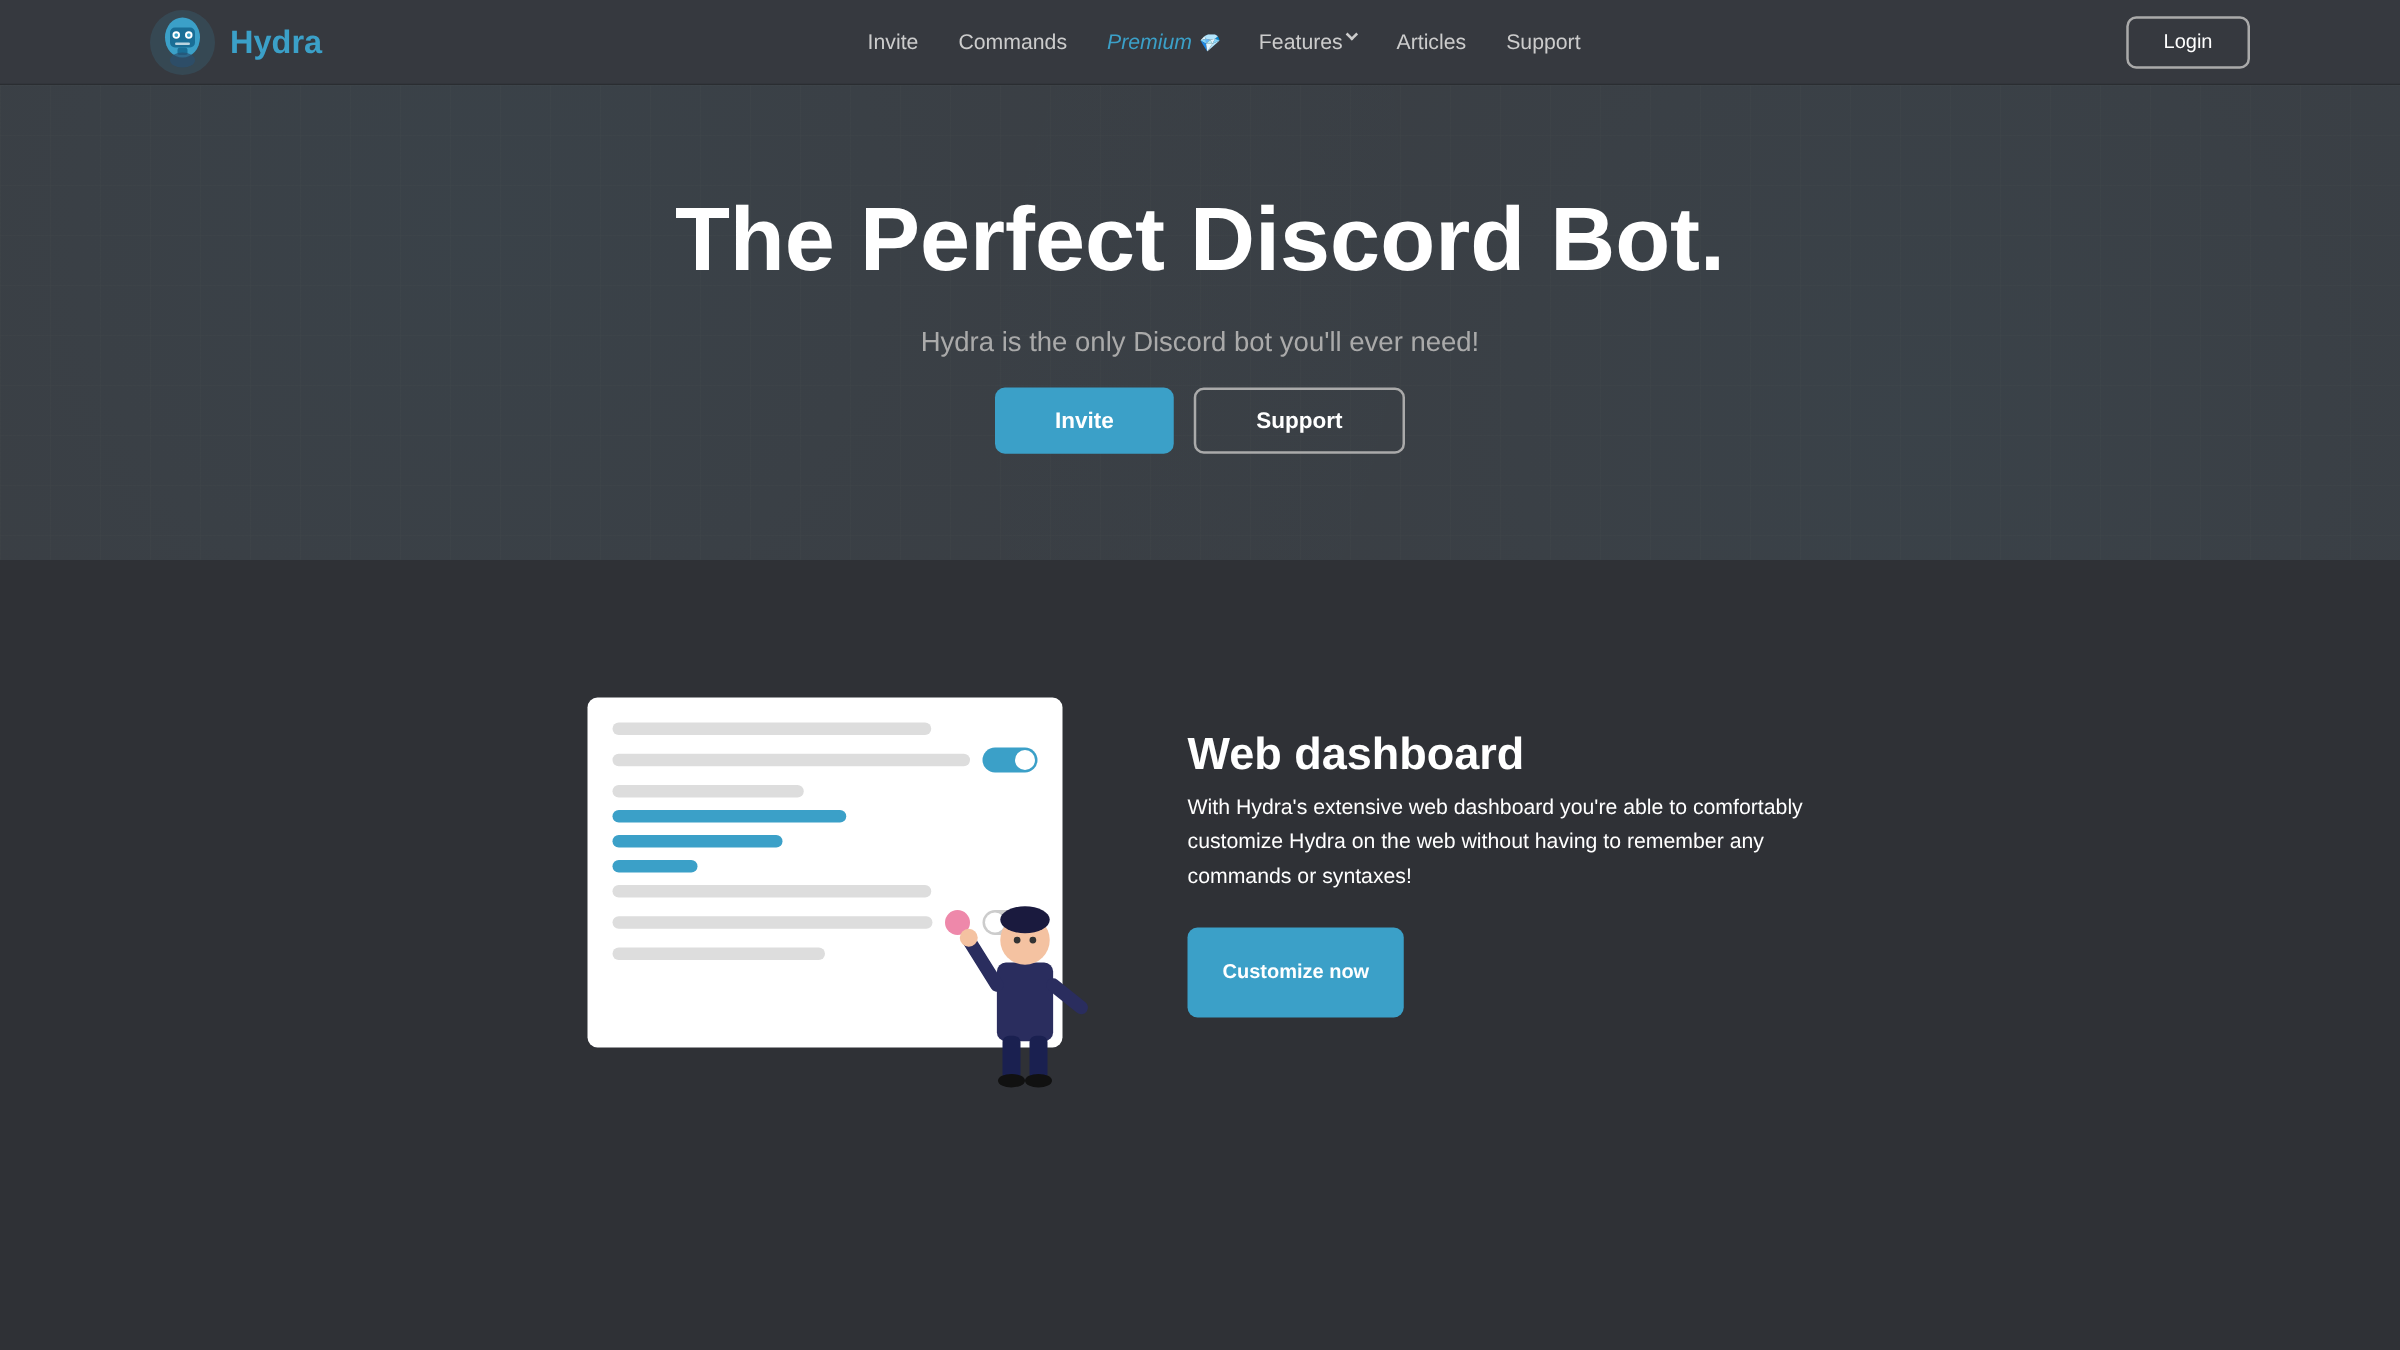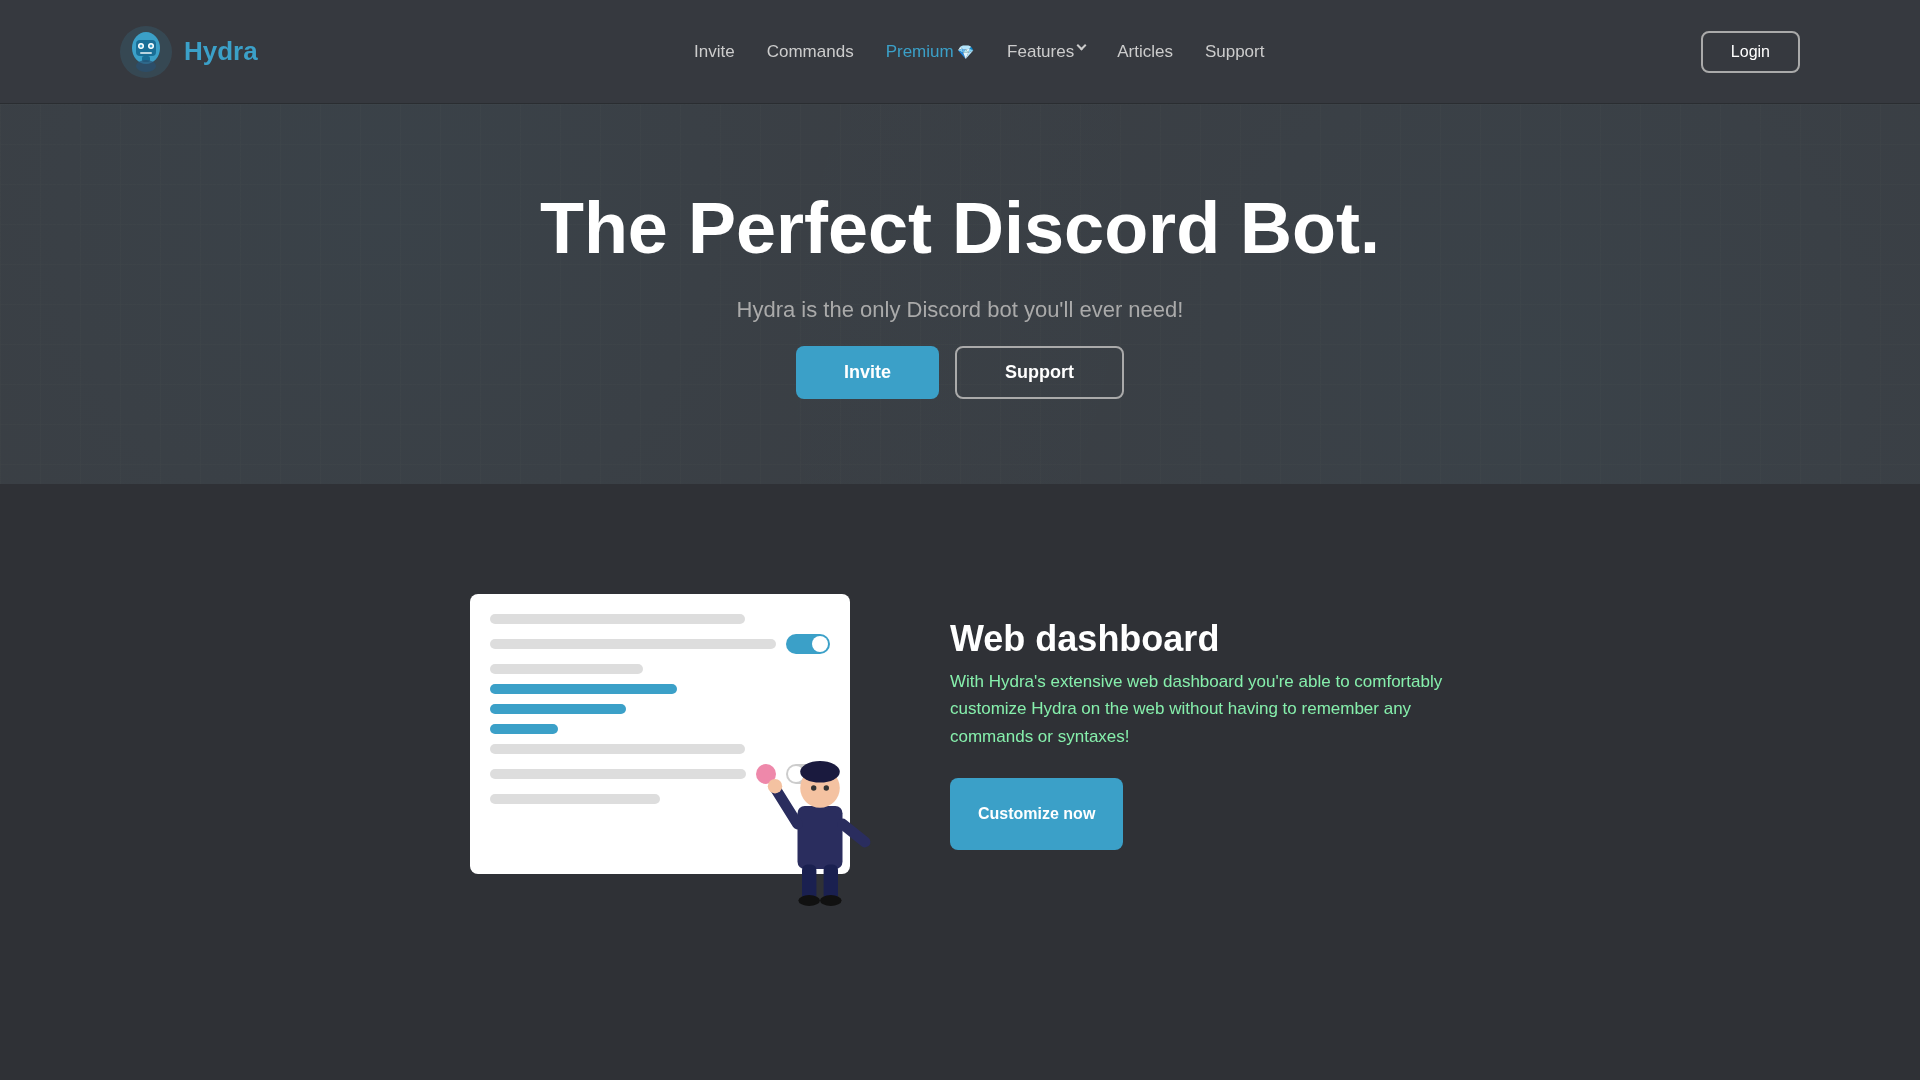--- a/index.html
+++ b/index.html
@@ -4,21 +4,21 @@
   <style>
     * { margin: 0; padding: 0; box-sizing: border-box; }
     body { font-family: 'Segoe UI', Arial, sans-serif; background: #2f3136; color: #fff; width: 1920px; min-height: 1080px; overflow-x: hidden; }
 
     
     .navbar {
       display: flex;
       align-items: center;
       justify-content: space-between;
       padding: 0 120px;
-      height: 104px;
+      height: 68px;
       background: #36393f;
       border-bottom: 1px solid #2a2d31;
       position: relative;
       z-index: 10;
     }
     .navbar-left {
       display: flex;
       align-items: center;
       gap: 12px;
     }
@@ -41,20 +41,21 @@
       color: #ccc;
       text-decoration: none;
       cursor: pointer;
       transition: color 0.2s;
     }
     .nav-link-premium {
       color: #3ba0c8;
       display: flex;
       align-items: center;
       gap: 4px;
+      font-style: italic;
     }
     .nav-link-features {
       display: flex;
       align-items: flex-start;
       gap: 4px;
     }
     .navbar-right {}
     .login-btn {
       padding: 10px 28px;
       border: 2px solid #aaa;
@@ -226,21 +227,21 @@
       max-width: 500px;
     }
     .feature-heading {
       font-size: 36px;
       font-weight: 800;
       color: #fff;
       margin-bottom: 8px;
     }
     .feature-desc {
       font-size: 17px;
-      color: #86efac;
+      color: #ffffff;
       line-height: 1.6;
       margin-bottom: 28px;
     }
     .btn-customize {
       padding: 27px 28px;
       background: #3ba0c8;
       color: #fff;
       border: none;
       border-radius: 8px;
       font-size: 16px;

